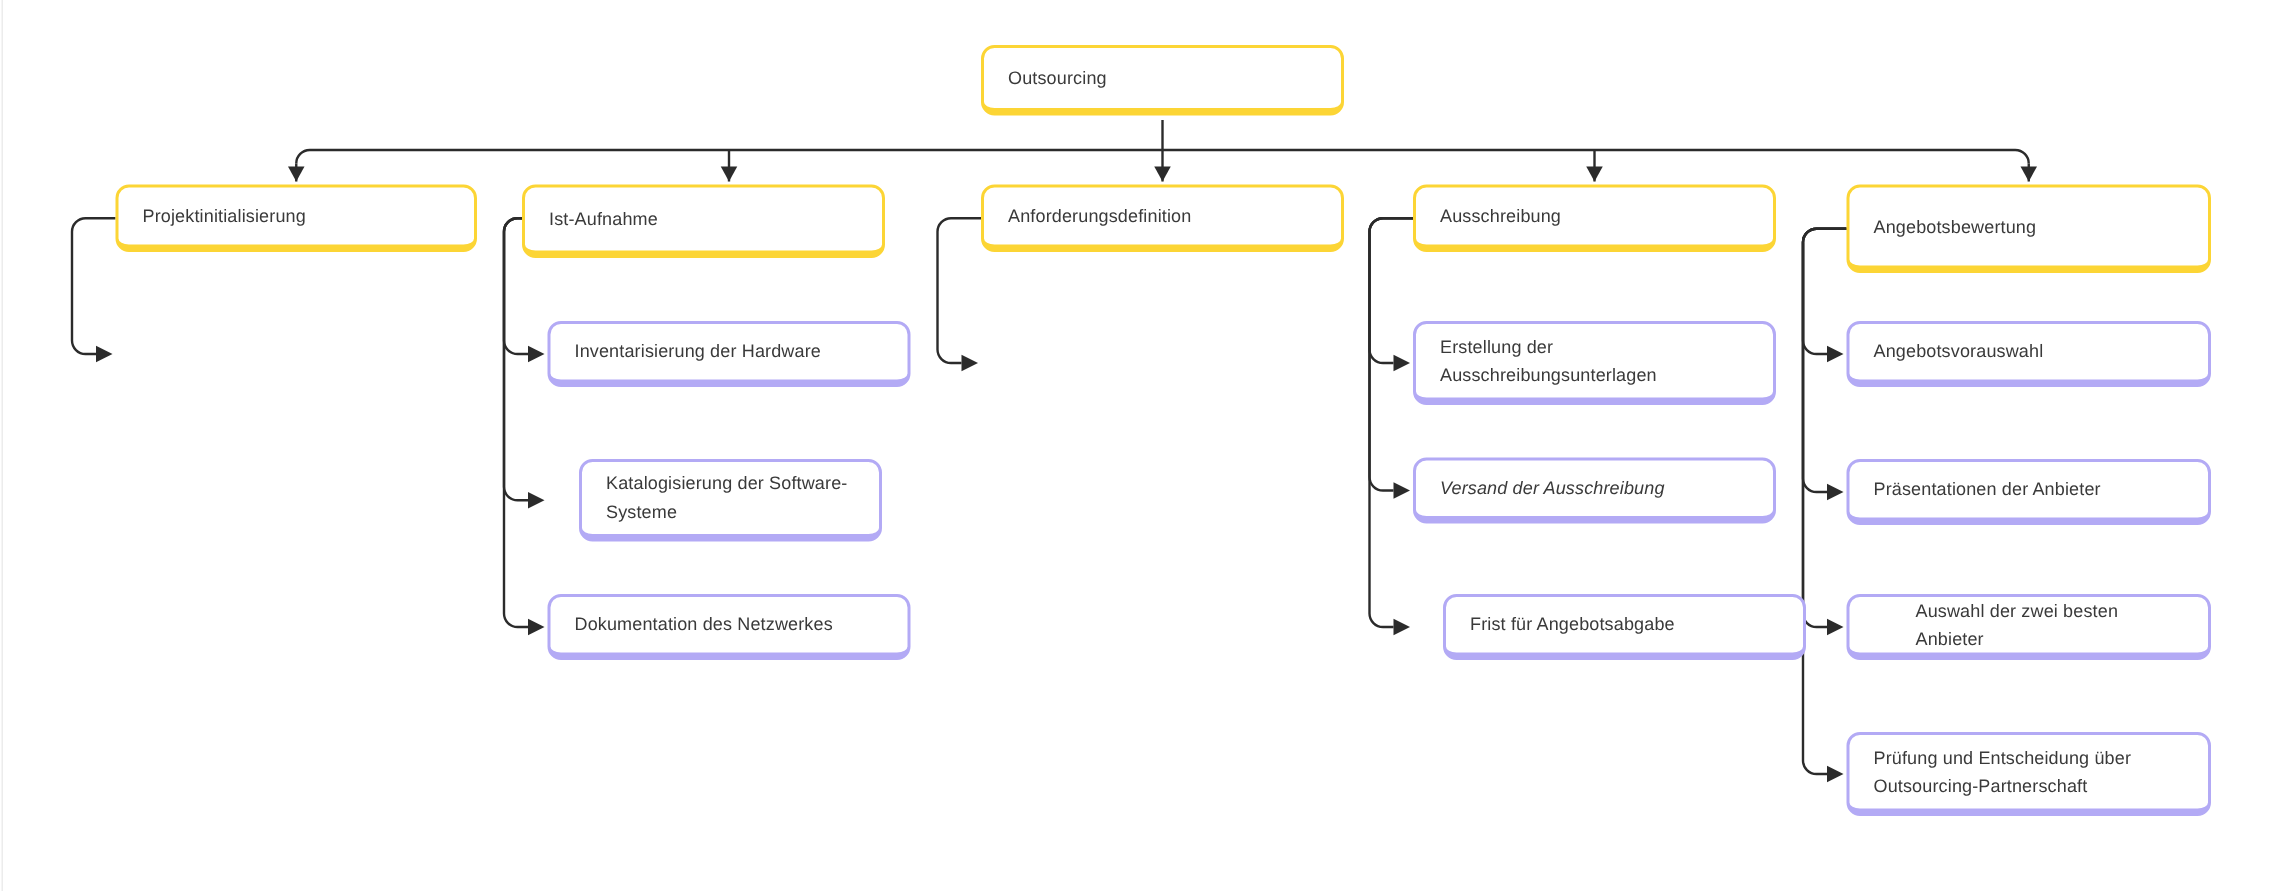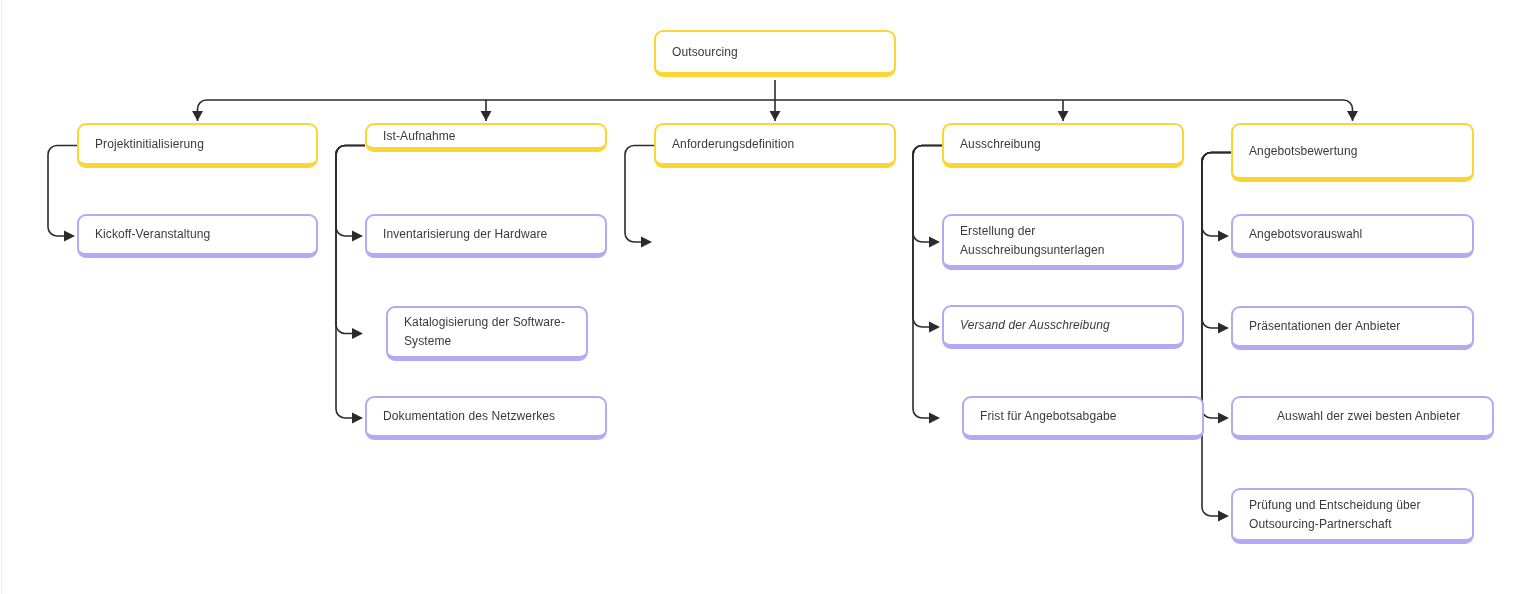--- a/index.html
+++ b/index.html
@@ -102,24 +102,21 @@
       <path d="M 1218 412.5 L 1218 423.5 L 1229 418 Z" fill="#2b2b2b"></path>
       <path d="M 1231 152.5 L 1211 152.5 A 9 9 0 0 0 1202 161.5 L 1202 507 A 9 9 0 0 0 1211 516 L 1218 516" fill="none" stroke="#2b2b2b" stroke-width="1.6" stroke-linecap="butt"></path>
       <path d="M 1218 510.5 L 1218 521.5 L 1229 516 Z" fill="#2b2b2b"></path>
     </svg>
 <div class="node root" style="left: 654px; top: 30px; width: 242px; height: 47px;">
       <span class="label">Outsourcing</span>
     </div>
     <div class="node branch" style="left: 77px; top: 123px; width: 241px; height: 45px;">
       <span class="label">Projektinitialisierung</span>
     </div>
-    <div class="node leaf" style="left: 77px; top: 214px; width: 241px; height: 44px;">
-      <span class="label">Kickoff-Veranstaltung</span>
-    </div>
-    <div class="node branch" style="left: 365px; top: 123px; width: 242px; height: 29px;">
+    <div class="node branch" style="left: 348px; top: 123px; width: 242px; height: 49px;">
       <span class="label">Ist-Aufnahme</span>
     </div>
     <div class="node leaf" style="left: 365px; top: 214px; width: 242px; height: 44px;">
       <span class="label">Inventarisierung der Hardware</span>
     </div>
     <div class="node leaf" style="left: 365px; top: 306px; width: 202px; height: 55px; margin-left: 21px;">
       <span class="label">Katalogisierung der Software-
 Systeme</span>
     </div>
     <div class="node leaf" style="left: 365px; top: 396px; width: 242px; height: 44px;">
@@ -143,20 +140,20 @@
     </div>
     <div class="node branch" style="left: 1231px; top: 123px; width: 243px; height: 59px;">
       <span class="label">Angebotsbewertung</span>
     </div>
     <div class="node leaf" style="left: 1231px; top: 214px; width: 243px; height: 44px;">
       <span class="label">Angebotsvorauswahl</span>
     </div>
     <div class="node leaf" style="left: 1231px; top: 306px; width: 243px; height: 44px;">
       <span class="label">Präsentationen der Anbieter</span>
     </div>
-    <div class="node leaf" style="left: 1231px; top: 396px; width: 263px; height: 44px; padding-left: 44px;">
+    <div class="node leaf" style="left: 1231px; top: 396px; width: 243px; height: 44px; padding-left: 44px;">
       <span class="label">Auswahl der zwei besten Anbieter</span>
     </div>
     <div class="node leaf" style="left: 1231px; top: 488px; width: 243px; height: 56px;">
       <span class="label">Prüfung und Entscheidung über
 Outsourcing-Partnerschaft</span>
     </div>
   </div>
 
 </body></html>

